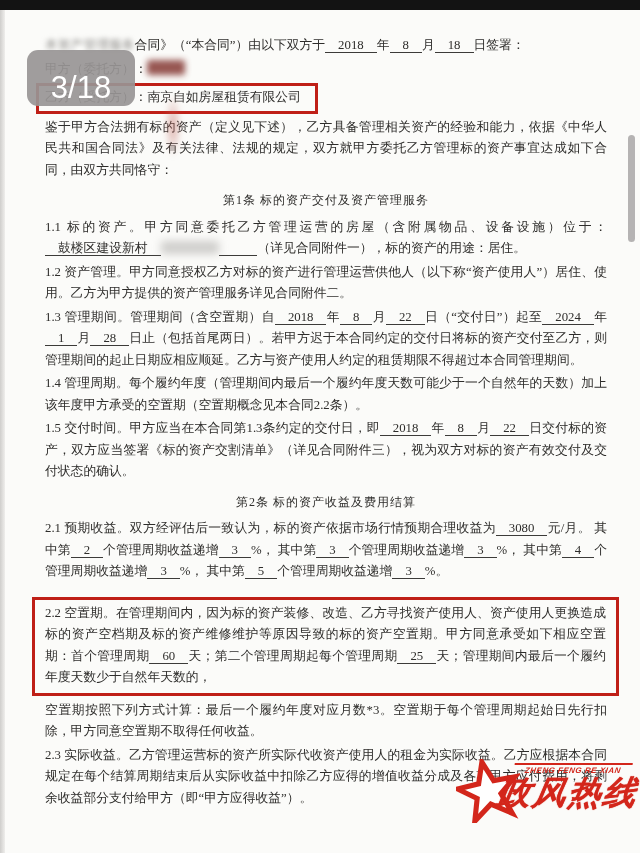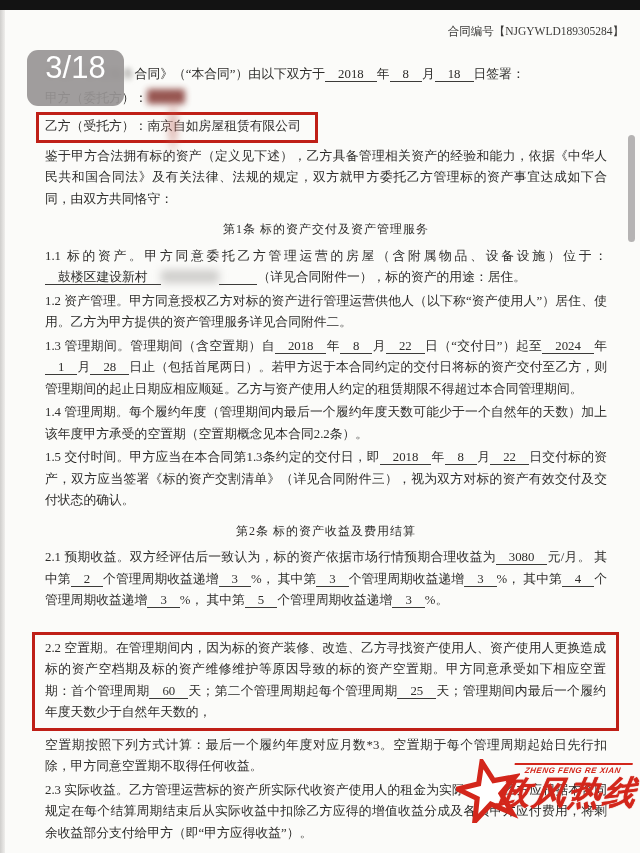--- a/index.html
+++ b/index.html
@@ -36,26 +36,26 @@
   .seg-blank{border-bottom:1.4px solid #3c3b39;padding:0 13px;white-space:nowrap;}
   .seg-blur{filter:blur(2.5px);color:#8a8885;}
   .seg-redact{display:inline-block;height:15px;background:#7e2d28;filter:blur(3px);
     opacity:.8;vertical-align:-2px;border-radius:2px;}
   .seg-blurblock{display:inline-block;height:13px;background:#a3a19e;filter:blur(4px);
     opacity:.5;vertical-align:-2px;}
 
   .party-boxed{display:inline-block;border:3px solid var(--box-red);
     padding:1px 14px 2px 6px;margin:1px 0 3px -9px;}
   .boxed{border:3px solid var(--box-red);padding:3px 10px 4px 10px;
-    margin:20px -12px 4px -13px;}
+    margin:14px -12px 4px -13px;}
 
-  .page-badge{position:absolute;left:27px;top:50px;width:97px;height:56px;
+  .page-badge{position:absolute;left:27px;top:50px;width:108px;height:56px;
     background:var(--badge-gray);border-radius:11px;color:#ffffff;
     font-family:"Liberation Sans","DejaVu Sans",sans-serif;font-size:31px;
-    display:flex;align-items:flex-start;justify-content:center;z-index:5;}
+    display:flex;align-items:flex-end;justify-content:center;z-index:5;}
 
   .pink-streak{position:absolute;left:165px;top:94px;width:16px;height:64px;
     background:radial-gradient(ellipse at center,rgba(190,100,90,.55),rgba(190,100,90,0) 70%);
     filter:blur(3px);z-index:4;}
 
   .scroll-thumb{position:absolute;right:5px;top:135px;width:7px;height:107px;
     background:#b5b3b3;border-radius:4px;z-index:6;}
 
   .watermark{position:absolute;right:4px;top:759px;width:178px;height:76px;z-index:7;}
   .wm-star{position:absolute;left:-2px;top:0px;width:64px;height:64px;}
@@ -67,21 +67,20 @@
   .wm-cn{position:absolute;left:40px;top:12px;color:var(--wm-red);
     font-size:33px;font-weight:bold;font-style:italic;letter-spacing:2px;
     transform:skewX(-10deg);text-shadow:0 0 1px var(--wm-red);white-space:nowrap;}
 </style>
 </head>
 <body>
 
 <div class="topbar"></div>
 
 <div class="paper">
-  <div class="contract-no">合同编号【NJGYWLD189305284】</div>
   <div class="content"><p class="para"><span class="seg-blur">本资产管理服务</span><span class="seg-plain">合同》（</span><span class="seg-bold">“本合同”</span><span class="seg-plain">）由以下双方于</span><span class="seg-blank">2018</span><span class="seg-plain">年</span><span class="seg-blank">8</span><span class="seg-plain">月</span><span class="seg-blank">18</span><span class="seg-plain">日签署：</span></p><p class="para"><span class="seg-bold">甲方（委托方）：</span><span class="seg-redact" style="width: 38px;"></span></p><p class="para party-boxed"><span class="seg-bold">乙方（受托方）：南京自如房屋租赁有限公司</span></p><p class="para"><span class="seg-plain">鉴于甲方合法拥有标的资产（定义见下述），乙方具备管理相关资产的经验和能力，依据《中华人民共和国合同法》及有关法律、法规的规定，双方就甲方委托乙方管理标的资产事宜达成如下合同，由双方共同恪守：</span></p><h3 class="sec-heading"><span class="seg-bold">第1条 标的资产交付及资产管理服务</span></h3><p class="para"><span class="seg-bold">1.1 标的资产。</span><span class="seg-plain">甲方同意委托乙方管理运营的房屋（含附属物品、设备设施）位于：</span><span class="seg-blank">鼓楼区建设新村</span><span class="seg-blurblock" style="width: 58px;"></span><span class="seg-blank">　</span><span class="seg-plain">（详见合同附件一），标的资产的用途：居住。</span></p><p class="para"><span class="seg-bold">1.2 资产管理。</span><span class="seg-plain">甲方同意授权乙方对标的资产进行管理运营供他人（以下称“资产使用人”）居住、使用。乙方为甲方提供的资产管理服务详见合同附件二。</span></p><p class="para"><span class="seg-bold">1.3 管理期间。</span><span class="seg-plain">管理期间（含空置期）自</span><span class="seg-blank">2018</span><span class="seg-plain">年</span><span class="seg-blank">8</span><span class="seg-plain">月</span><span class="seg-blank">22</span><span class="seg-plain">日（“交付日”）起至</span><span class="seg-blank">2024</span><span class="seg-plain">年</span><span class="seg-blank">1</span><span class="seg-plain">月</span><span class="seg-blank">28</span><span class="seg-plain">日止（包括首尾两日）。若甲方迟于本合同约定的交付日将标的资产交付至乙方，则管理期间的起止日期应相应顺延。乙方与资产使用人约定的租赁期限不得超过本合同管理期间。</span></p><p class="para"><span class="seg-bold">1.4 管理周期。</span><span class="seg-plain">每个履约年度（管理期间内最后一个履约年度天数可能少于一个自然年的天数）加上该年度甲方承受的空置期（空置期概念见本合同2.2条）。</span></p><p class="para"><span class="seg-bold">1.5 交付时间。</span><span class="seg-plain">甲方应当在本合同第1.3条约定的交付日，即</span><span class="seg-blank">2018</span><span class="seg-plain">年</span><span class="seg-blank">8</span><span class="seg-plain">月</span><span class="seg-blank">22</span><span class="seg-plain">日交付标的资产，双方应当签署《标的资产交割清单》（详见合同附件三），视为双方对标的资产有效交付及交付状态的确认。</span></p><h3 class="sec-heading"><span class="seg-bold">第2条 标的资产收益及费用结算</span></h3><p class="para"><span class="seg-bold">2.1 预期收益。</span><span class="seg-plain">双方经评估后一致认为，标的资产依据市场行情预期合理收益为</span><span class="seg-blank">3080</span><span class="seg-plain">元/月。 其中第</span><span class="seg-blank">2</span><span class="seg-plain">个管理周期收益递增</span><span class="seg-blank">3</span><span class="seg-plain">%， 其中第</span><span class="seg-blank">3</span><span class="seg-plain">个管理周期收益递增</span><span class="seg-blank">3</span><span class="seg-plain">%， 其中第</span><span class="seg-blank">4</span><span class="seg-plain">个管理周期收益递增</span><span class="seg-blank">3</span><span class="seg-plain">%， 其中第</span><span class="seg-blank">5</span><span class="seg-plain">个管理周期收益递增</span><span class="seg-blank">3</span><span class="seg-plain">%。</span></p><p class="para boxed"><span class="seg-bold">2.2 空置期。</span><span class="seg-plain">在管理期间内，因为标的资产装修、改造、乙方寻找资产使用人、资产使用人更换造成标的资产空档期及标的资产维修维护等原因导致的标的资产空置期。甲方同意承受如下相应空置期：首个管理周期</span><span class="seg-blank">60</span><span class="seg-plain">天；第二个管理周期起每个管理周期</span><span class="seg-blank">25</span><span class="seg-plain">天；管理期间内最后一个履约年度天数少于自然年天数的，</span></p><p class="para"><span class="seg-plain">空置期按照下列方式计算：最后一个履约年度对应月数*3。空置期于每个管理周期起始日先行扣除，甲方同意空置期不取得任何收益。</span></p><p class="para"><span class="seg-bold">2.3 实际收益。</span><span class="seg-plain">乙方管理运营标的资产所实际代收资产使用人的租金为实际收益。乙方应根据本合同规定在每个结算周期结束后从实际收益中扣除乙方应得的增值收益分成及各项甲方应付费用，将剩余收益部分支付给甲方（即</span><span class="seg-bold">“甲方应得收益”</span><span class="seg-plain">）。</span></p></div>
 </div>
 
 <div class="left-edge"></div>
 
 <div class="page-badge">
   <span>3/18</span>
 </div>
 
 <div class="pink-streak"></div>

